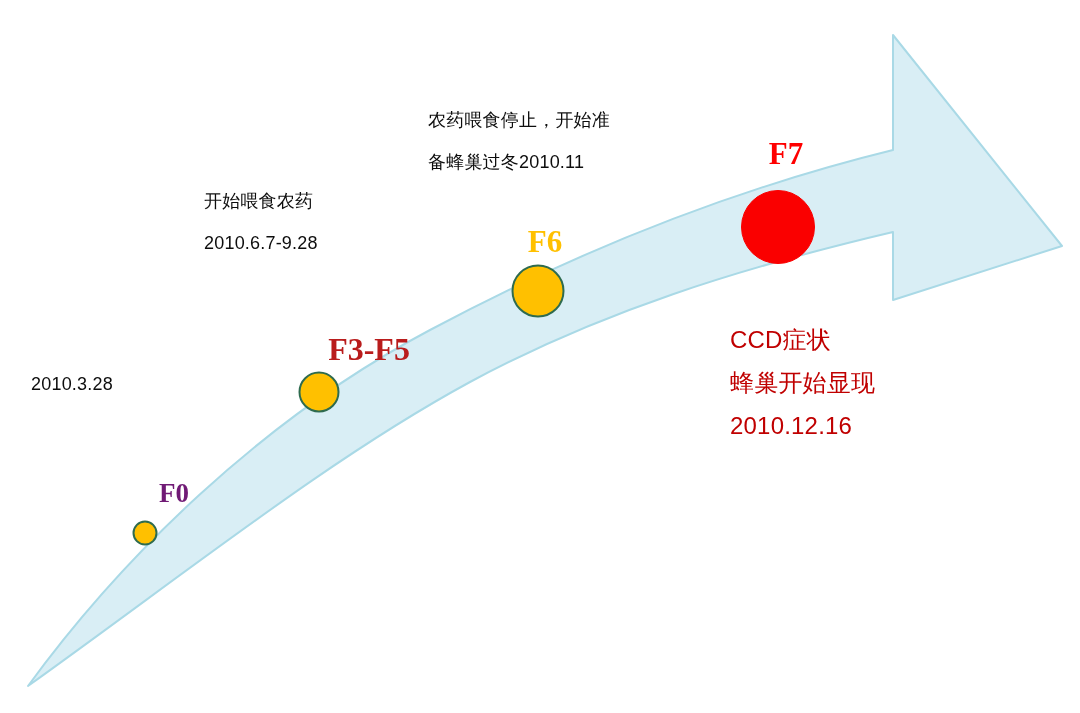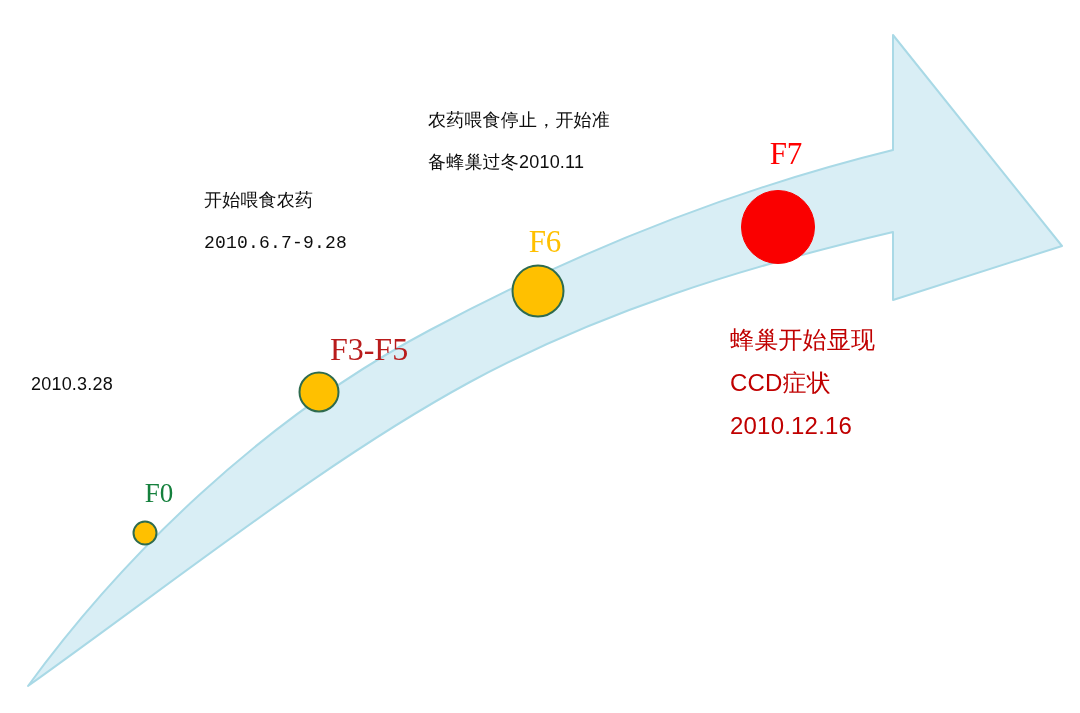--- a/index.html
+++ b/index.html
@@ -38,21 +38,21 @@
     color: #c00000;
     font-size: 24px;
     line-height: 43px;
   }
   .note-line {
     display: block;
   }
   .milestone-label {
     position: absolute;
     font-family: "Liberation Serif", "DejaVu Serif", serif;
-    font-weight: normal;
+    font-weight: bold;
     color: #ffc000;
     white-space: nowrap;
     transform: translateX(-50%);
   }
   .milestone-label.red {
     color: #ff0000;
   }
   .node {
     position: absolute;
     border-radius: 50%;
@@ -77,38 +77,38 @@
              C 740 268, 600 312, 470 382
              C 330 458, 190 570, 28 686
              Z" fill="#d9eef5" stroke="#a9d9e6" stroke-width="2" stroke-linejoin="round"></path>
   </svg>
 
   <div class="node" style="left: 145px; top: 533px; width: 25px; height: 25px; background: rgb(255, 192, 0); border: 2px solid rgb(46, 107, 79);"></div>
   <div class="node" style="left: 319px; top: 392px; width: 41px; height: 41px; background: rgb(255, 192, 0); border: 2px solid rgb(46, 107, 79);"></div>
   <div class="node" style="left: 538px; top: 291px; width: 53px; height: 53px; background: rgb(255, 192, 0); border: 2px solid rgb(46, 107, 79);"></div>
   <div class="node" style="left: 778px; top: 227px; width: 74px; height: 74px; background: rgb(250, 0, 0); border: 1px solid rgb(250, 0, 0);"></div>
 
-  <div class="milestone-label" style="left: 159px; top: 478px; font-size: 27px; color: #15803d;">F0</div>
+  <div class="milestone-label" style="left: 174px; top: 478px; font-size: 27px; color: #701a75;">F0</div>
   <div class="milestone-label" style="left: 369px; top: 331px; font-size: 32px; color: #b91c1c;">F3-F5</div>
   <div class="milestone-label" style="left: 545px; top: 224px; font-size: 31px; color: rgb(255, 192, 0);">F6</div>
   <div class="milestone-label red" style="left: 786px; top: 136px; font-size: 31px; color: rgb(255, 0, 0);">F7</div>
 
   <div class="note" style="left: 31px; top: 363px;">
     <span class="note-line">2010.3.28</span>
   </div>
 
-  <div class="note" style="left: 204px; top: 180px; font-family: Liberation Mono, monospace;">
+  <div class="note" style="left: 204px; top: 180px;">
     <span class="note-line">开始喂食农药</span>
     <span class="note-line">2010.6.7-9.28</span>
   </div>
 
   <div class="note" style="left: 428px; top: 99px;">
     <span class="note-line">农药喂食停止，开始准</span>
     <span class="note-line">备蜂巢过冬2010.11</span>
   </div>
 
   <div class="note red" style="left: 730px; top: 318px;">
+    <span class="note-line">CCD症状</span>
     <span class="note-line">蜂巢开始显现</span>
-    <span class="note-line">CCD症状</span>
     <span class="note-line">2010.12.16</span>
   </div>
 
 </div>
 
 </body></html>

